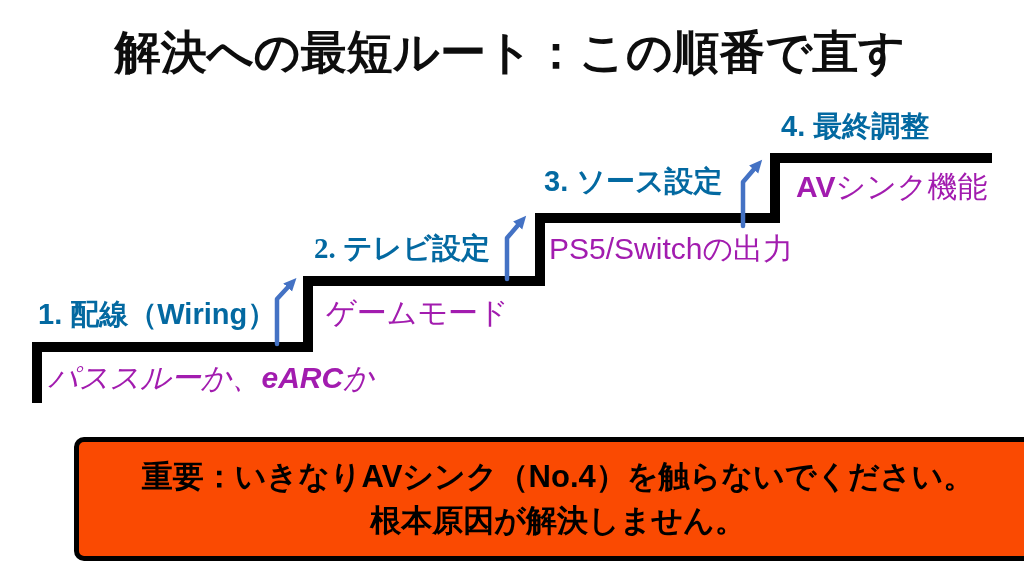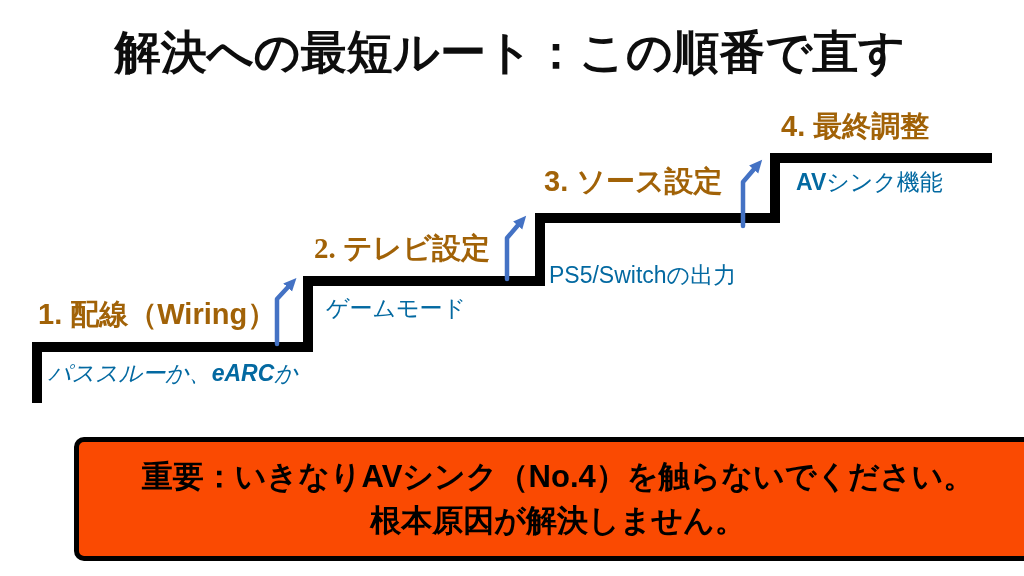--- a/index.html
+++ b/index.html
@@ -45,40 +45,40 @@
     stroke:var(--arrow);
     stroke-width:4.5;
     stroke-linejoin:round;
     stroke-linecap:round;
   }
   .arrow-head{fill:var(--arrow);}
   .step-label{
     position:absolute;
     font-size:29px;
     font-weight:800;
-    color:#a16207;
+    color:#0369a1;
     line-height:1.2;
     white-space:nowrap;
   }
   .step-sub{
     position:absolute;
-    font-size:23px;
+    font-size:30px;
     font-weight:400;
-    color:#0369a1;
+    color:#a21caf;
     line-height:1.2;
     white-space:nowrap;
   }
   .step-sub b{font-weight:700;}
   .label-1{left:38px;top:297px;text-align:center;}
   .label-2{left:314px;top:231px;font-family:Liberation Serif, serif;}
   .label-3{left:544px;top:164px;}
   .label-4{left:781px;top:109px;}
   .sub-1{left:48px;top:360px;font-style:italic;}
   .sub-2{left:326px;top:295px;}
-  .sub-3{left:549px;top:231px;margin-top:31px;}
+  .sub-3{left:549px;top:231px;}
   .sub-4{left:796px;top:169px;}
   .warning-box{
     position:absolute;
     left:28px;top:437px;
     width:968px;height:124px;
     background:var(--warning-bg);
     border:5px solid var(--outline);
     border-radius:10px;
     display:flex;
     flex-direction:column;

